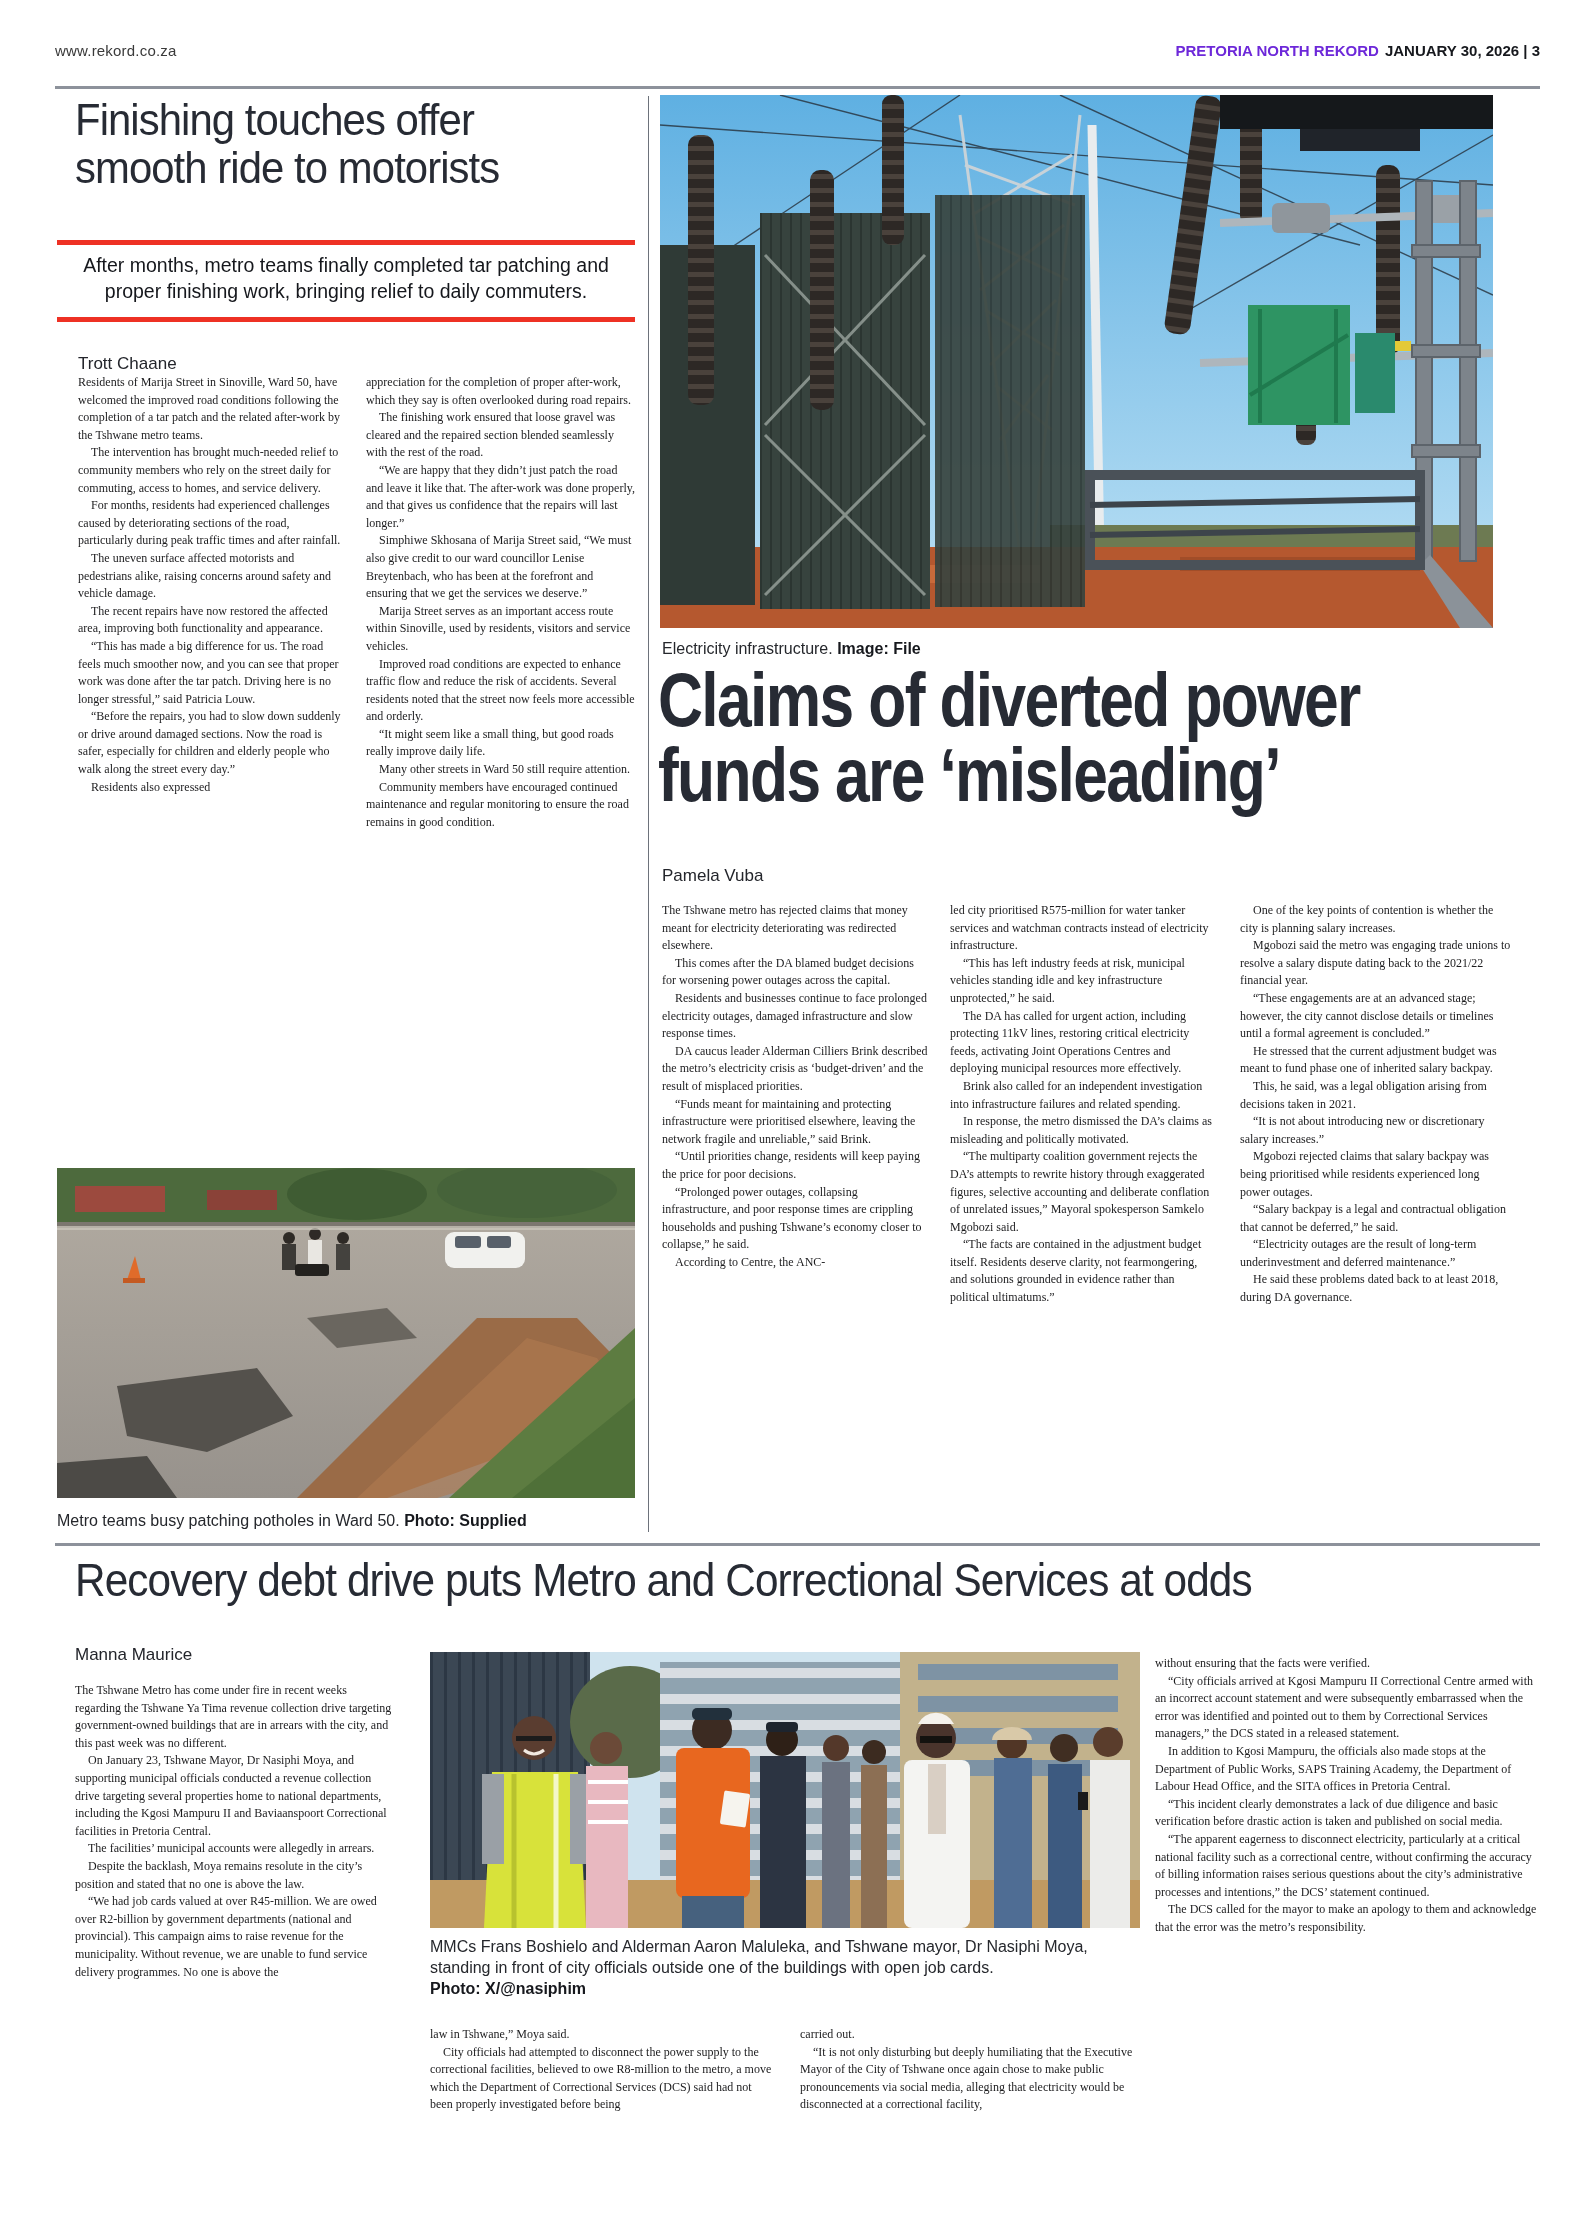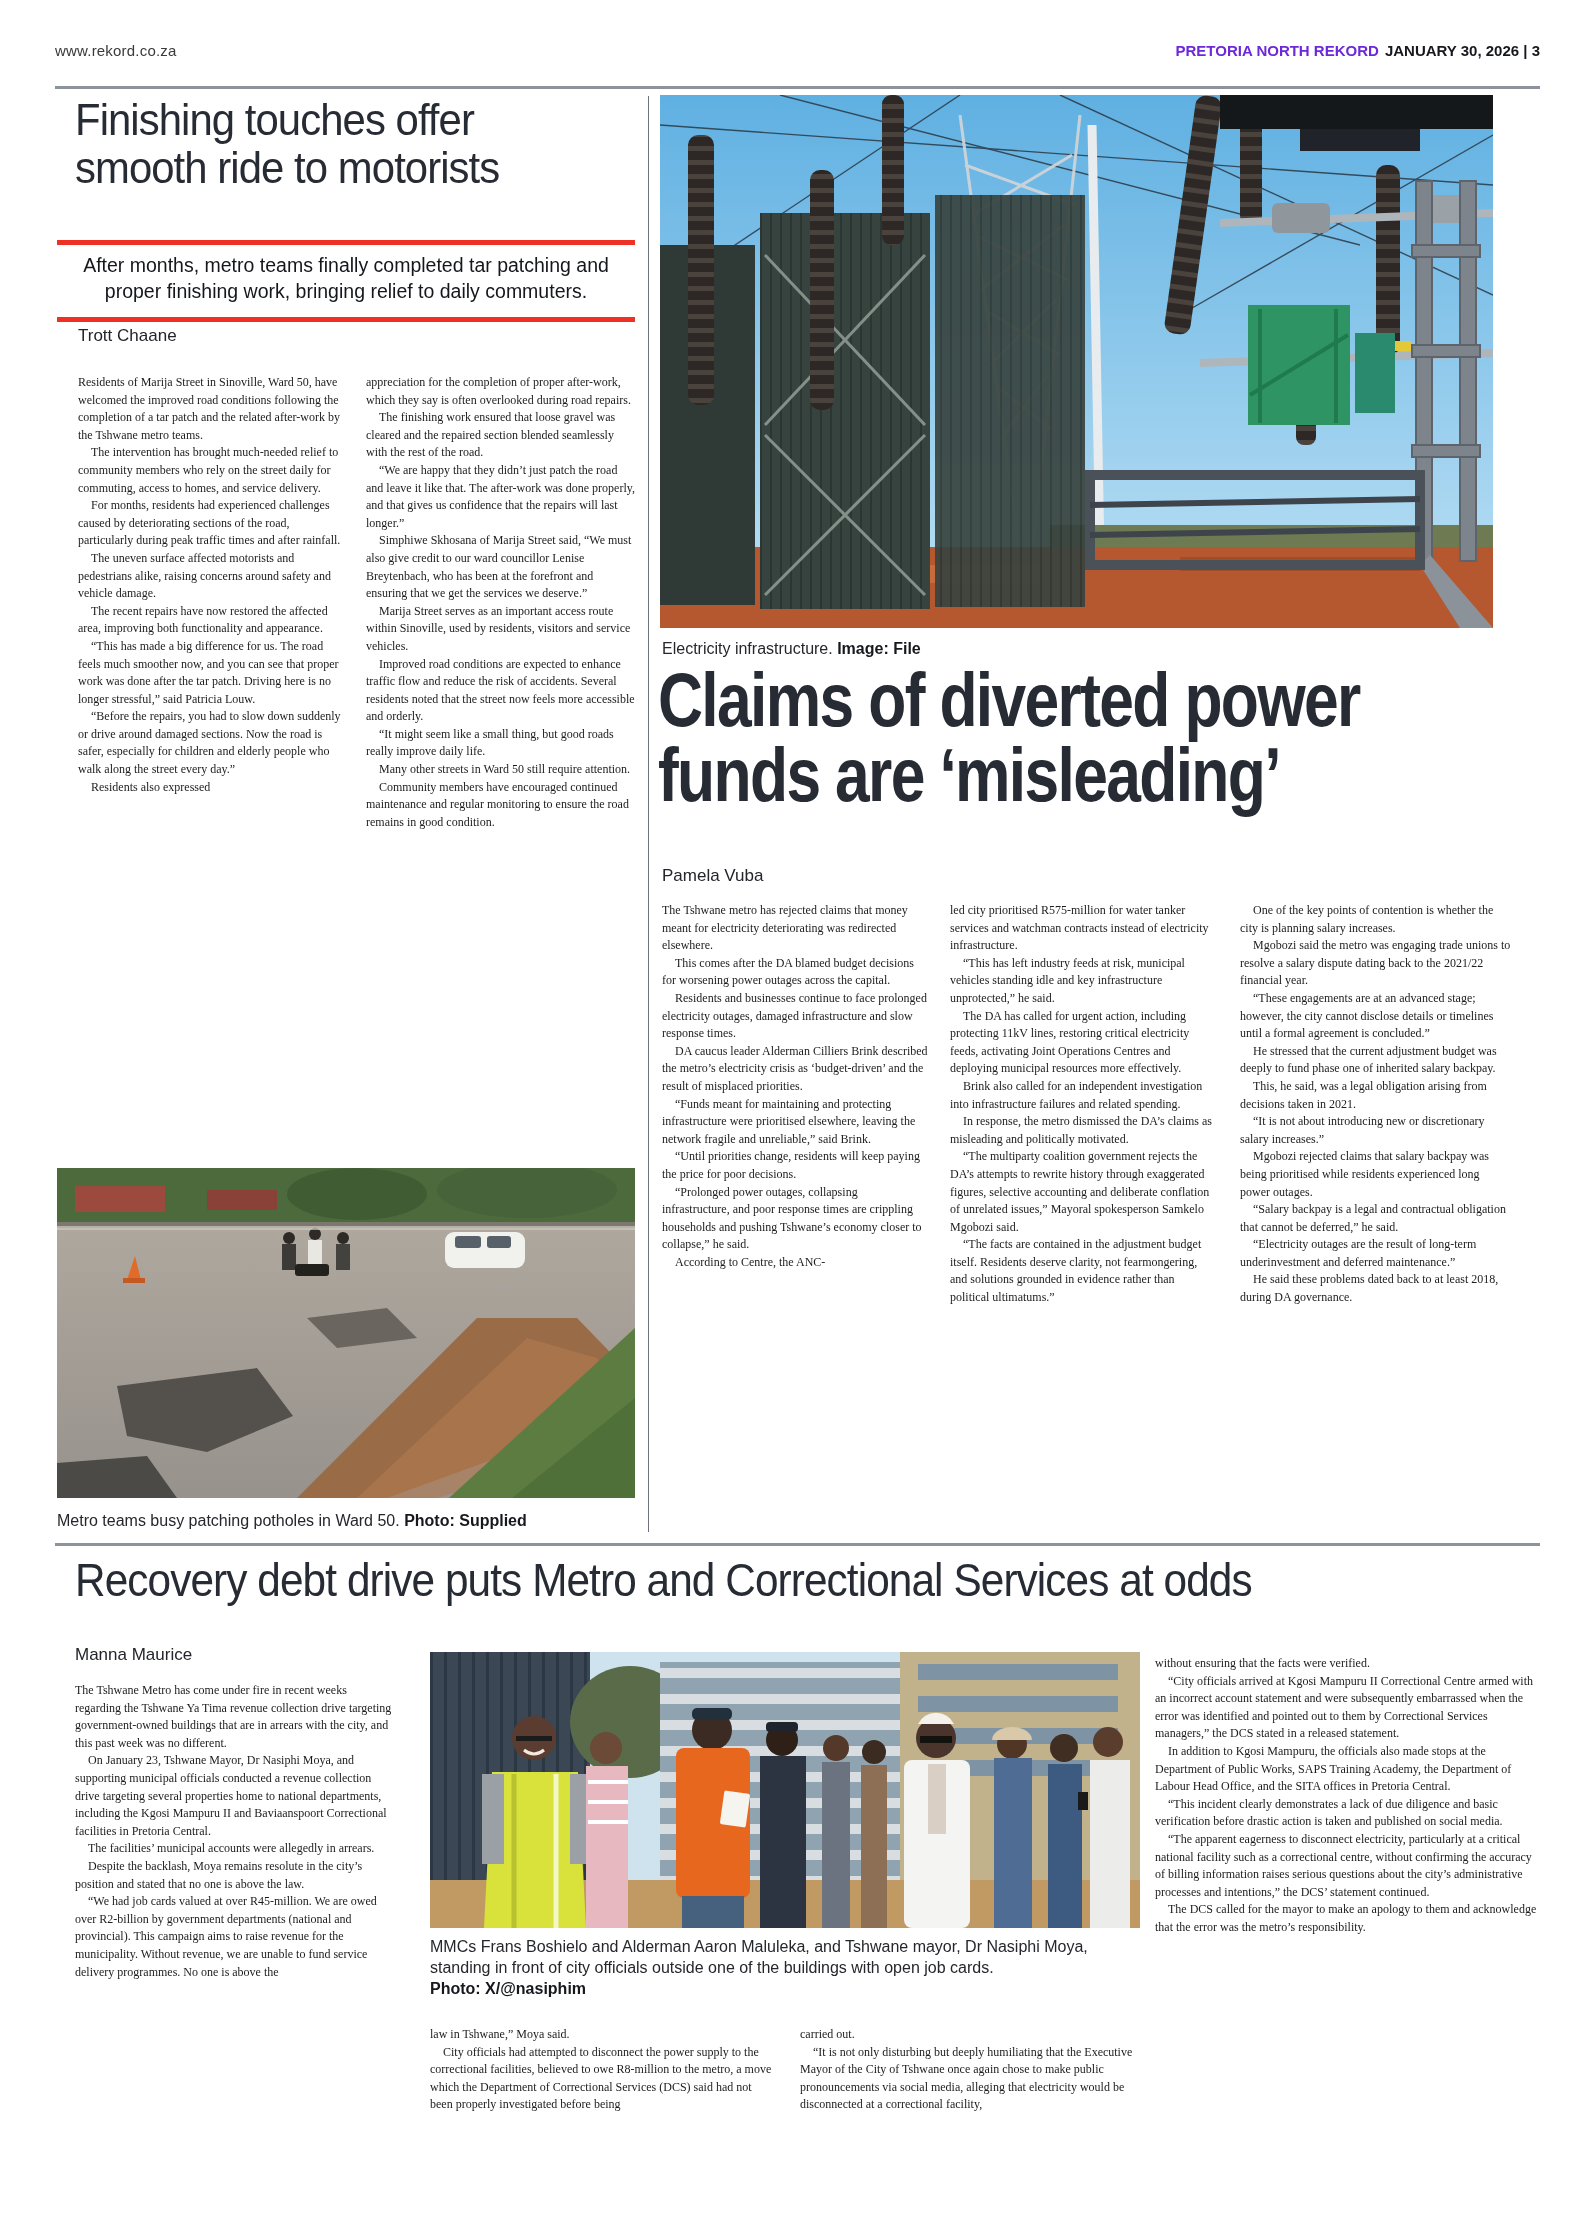--- a/index.html
+++ b/index.html
@@ -42,21 +42,21 @@
     <span class="masthead">PRETORIA NORTH REKORD</span><span class="datepage">JANUARY 30, 2026  |  3</span>
   </div>
   <div class="abs hrule" style="left:55px;top:86px;width:1485px;"></div>
 
   <div class="abs hl hl1">Finishing touches offer
 smooth ride to motorists</div>
   <div class="abs redbar" style="left:57px;top:240px;width:578px;"></div>
   <div class="abs standfirst" style="white-space:pre-line;">After months, metro teams finally completed tar patching and
 proper finishing work, bringing relief to daily commuters.</div>
   <div class="abs redbar" style="left:57px;top:317px;width:578px;"></div>
-  <div class="abs byline" style="left:78px;top:326px;">Trott Chaane</div>
+  <div class="abs byline" style="left:78px;top:354px;">Trott Chaane</div>
   <div class="abs body-col" style="left:78px;top:374px;width:268px;height:736px;">
       <p class="flush">Residents of Marija Street in Sinoville, Ward 50, have welcomed the improved road conditions following the completion of a tar patch and the related after-work by the Tshwane metro teams.</p>
       <p>The intervention has brought much-needed relief to community members who rely on the street daily for commuting, access to homes, and service delivery.</p>
       <p>For months, residents had experienced challenges caused by deteriorating sections of the road, particularly during peak traffic times and after rainfall.</p>
       <p>The uneven surface affected motorists and pedestrians alike, raising concerns around safety and vehicle damage.</p>
       <p>The recent repairs have now restored the affected area, improving both functionality and appearance.</p>
       <p>“This has made a big difference for us. The road feels much smoother now, and you can see that proper work was done after the tar patch. Driving here is no longer stressful,” said Patricia Louw.</p>
       <p>“Before the repairs, you had to slow down suddenly or drive around damaged sections. Now the road is safer, especially for children and elderly people who walk along the street every day.”</p>
       <p>Residents also expressed</p>
     </div>
@@ -243,21 +243,21 @@
       <p>The DA has called for urgent action, including protecting 11kV lines, restoring critical electricity feeds, activating Joint Operations Centres and deploying municipal resources more effectively.</p>
       <p>Brink also called for an independent investigation into infrastructure failures and related spending.</p>
       <p>In response, the metro dismissed the DA’s claims as misleading and politically motivated.</p>
       <p>“The multiparty coalition government rejects the DA’s attempts to rewrite history through exaggerated figures, selective accounting and deliberate conflation of unrelated issues,” Mayoral spokesperson Samkelo Mgobozi said.</p>
       <p>“The facts are contained in the adjustment budget itself. Residents deserve clarity, not fearmongering, and solutions grounded in evidence rather than political ultimatums.”</p>
     </div>
   <div class="abs body-col" style="left:1240px;top:902px;width:272px;height:596px;">
       <p>One of the key points of contention is whether the city is planning salary increases.</p>
       <p>Mgobozi said the metro was engaging trade unions to resolve a salary dispute dating back to the 2021/22 financial year.</p>
       <p>“These engagements are at an advanced stage; however, the city cannot disclose details or timelines until a formal agreement is concluded.”</p>
-      <p>He stressed that the current adjustment budget was deeply to fund phase one of inherited salary backpay.</p>
+      <p>He stressed that the current adjustment budget was meant to fund phase one of inherited salary backpay.</p>
       <p>This, he said, was a legal obligation arising from decisions taken in 2021.</p>
       <p>“It is not about introducing new or discretionary salary increases.”</p>
       <p>Mgobozi rejected claims that salary backpay was being prioritised while residents experienced long power outages.</p>
       <p>“Salary backpay is a legal and contractual obligation that cannot be deferred,” he said.</p>
       <p>“Electricity outages are the result of long-term underinvestment and deferred maintenance.”</p>
       <p>He said these problems dated back to at least 2018, during DA governance.</p>
     </div>
 
   <div class="abs hrule" style="left:55px;top:1543px;width:1485px;"></div>
   <div class="abs hl hl3">Recovery debt drive puts Metro and Correctional Services at odds</div>

